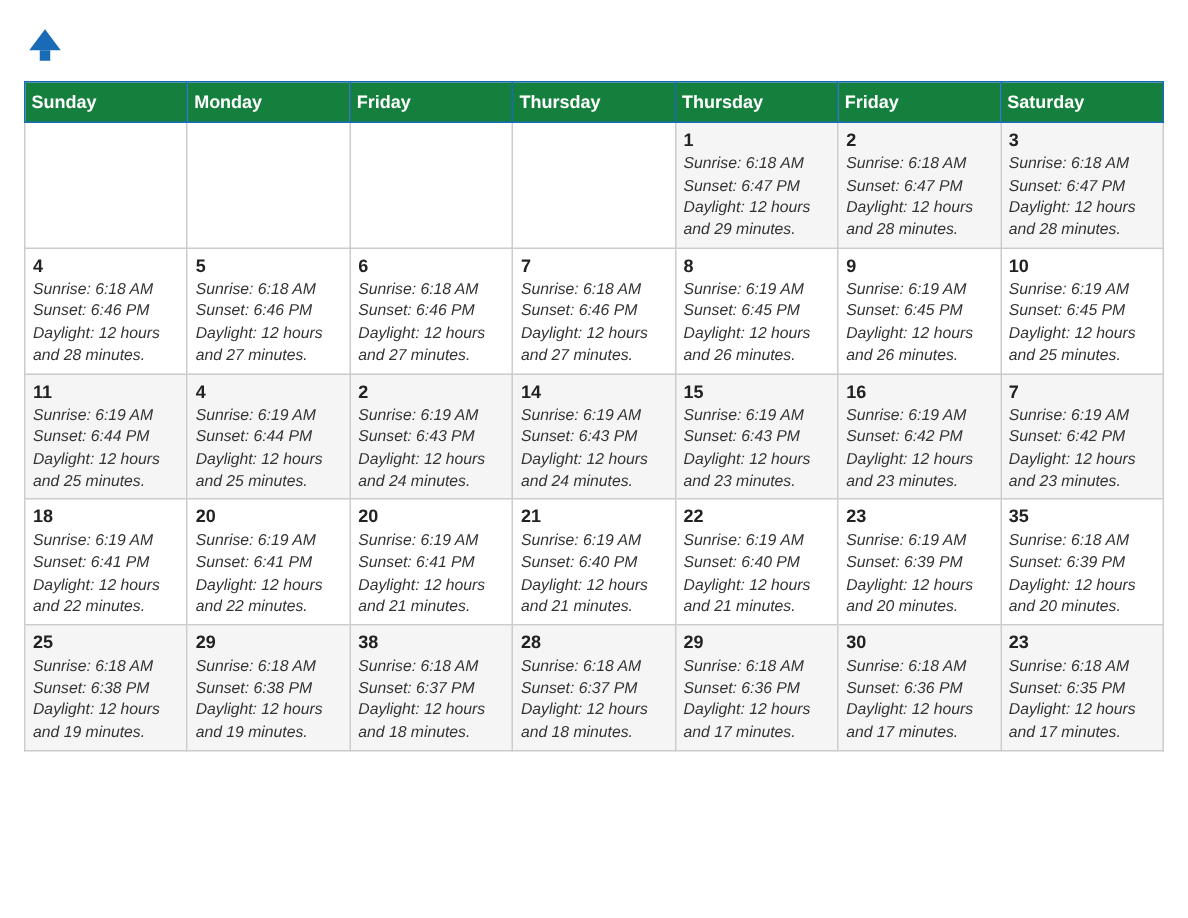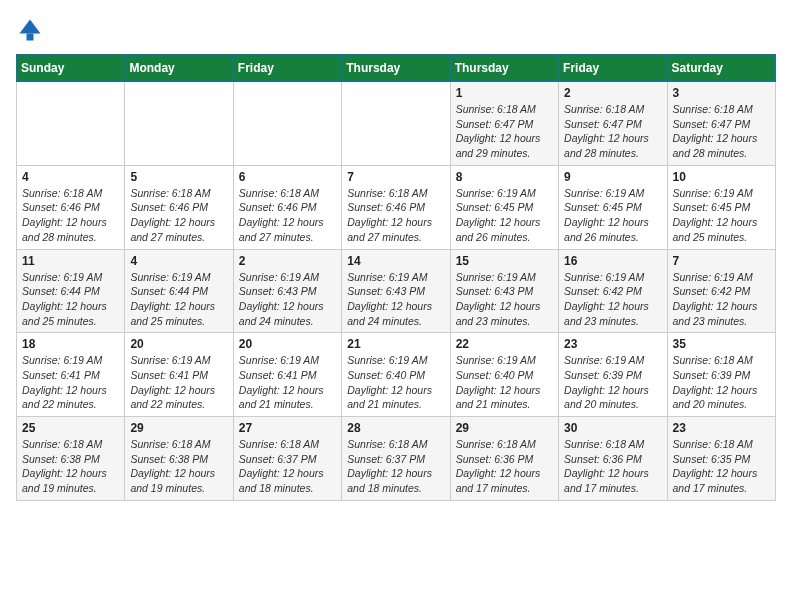--- a/index.html
+++ b/index.html
@@ -312,21 +312,21 @@
 and 19 minutes.</div>
         </td>
         <td>
           <span class="day-num">29</span>
           <div class="day-info" style="white-space: pre-line;">Sunrise: 6:18 AM
 Sunset: 6:38 PM
 Daylight: 12 hours
 and 19 minutes.</div>
         </td>
         <td>
-          <span class="day-num">27</span>
+          <span class="day-num">38</span>
           <div class="day-info" style="white-space: pre-line;">Sunrise: 6:18 AM
 Sunset: 6:37 PM
 Daylight: 12 hours
 and 18 minutes.</div>
         </td>
         <td>
           <span class="day-num">28</span>
           <div class="day-info" style="white-space: pre-line;">Sunrise: 6:18 AM
 Sunset: 6:37 PM
 Daylight: 12 hours

